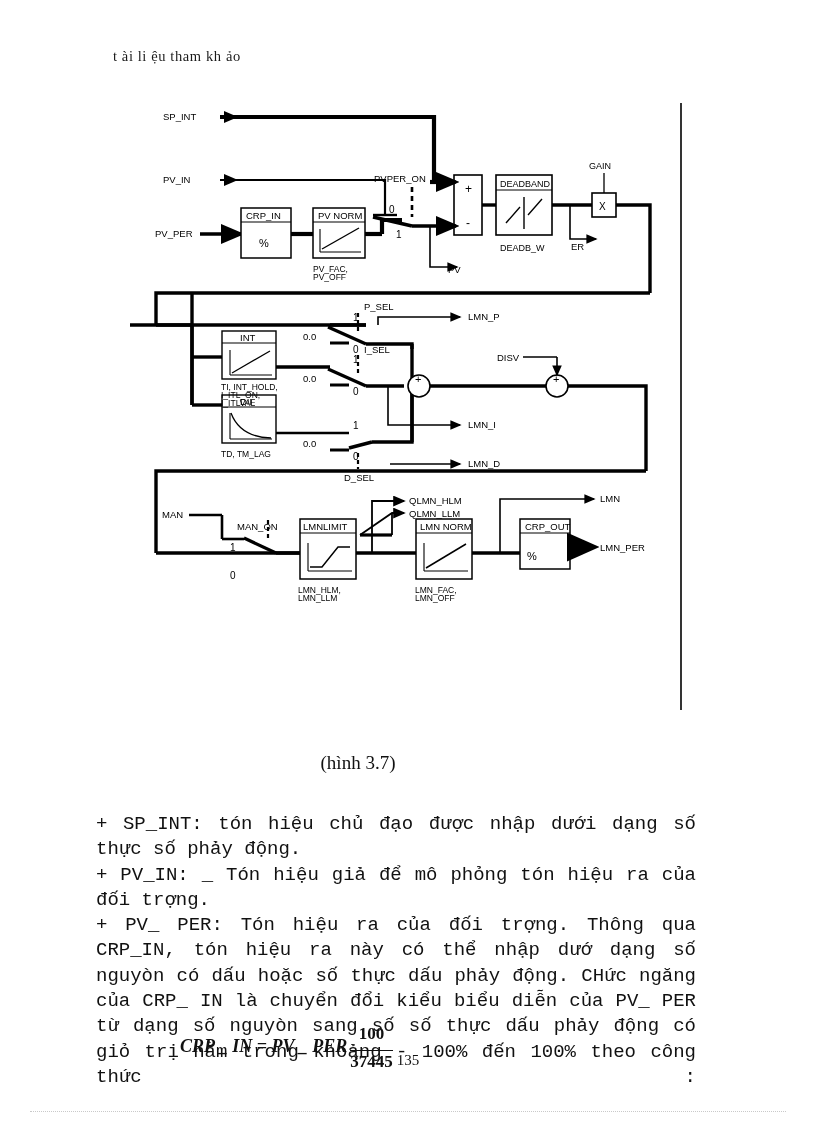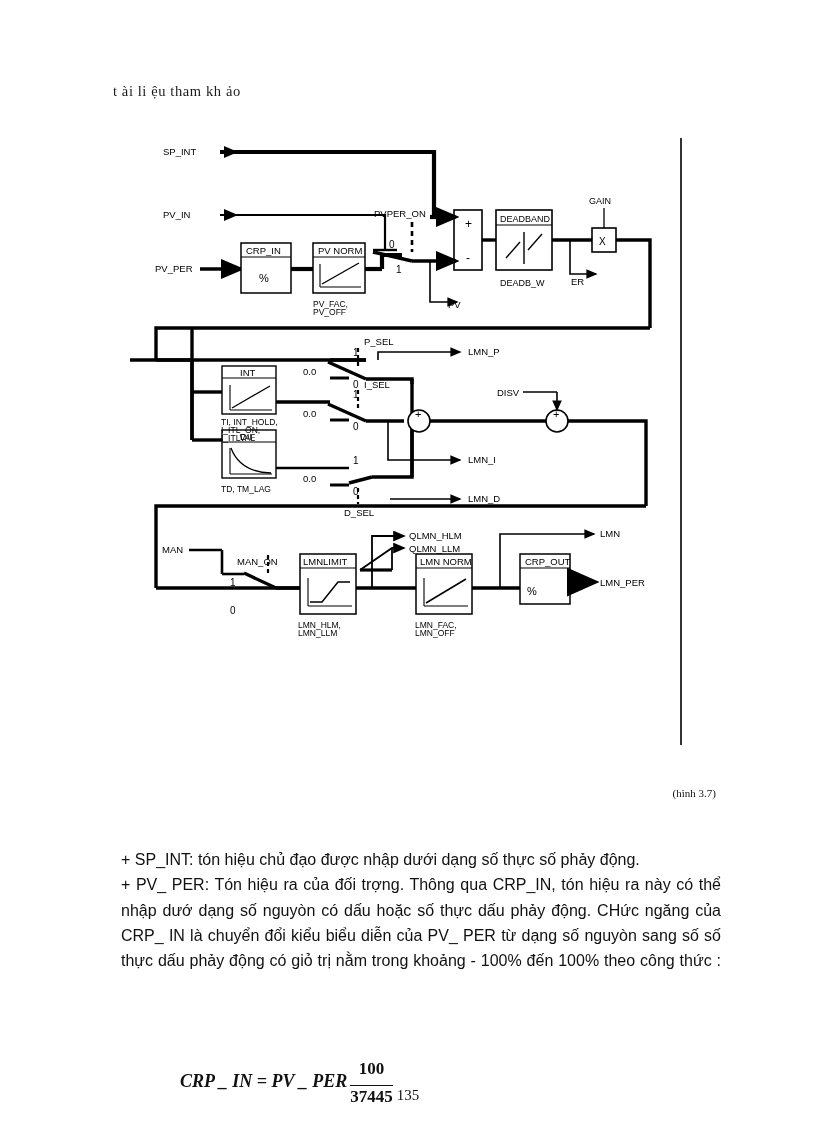--- a/index.html
+++ b/index.html
@@ -1,45 +1,45 @@
 <!DOCTYPE html>
 <html><head>
 <meta charset="utf-8">
 <style>
   html, body { margin:0; padding:0; background:#ffffff; }
   body {
     width:816px; height:1123px; position:relative; overflow:hidden;
     font-family:"Liberation Serif", serif; color:#111;
   }
-  .page { position:absolute; inset:0;margin-top:35px; }
+  .page { position:absolute; inset:0; }
 
   .hdr {
     position:absolute; left:113px; top:48px;
     font-family:"Liberation Serif", serif;
     font-size:14.5px; letter-spacing:.6px; color:#1a1a1a;
   }
 
   
   .diagram { position:absolute; left:0px; top:95px; width:816px; height:630px; }
   .diagram svg { display:block; }
 
   
   .caption {
-    position:absolute; left:0; top:752px; width:716px; text-align:right;
-    font-size:11px; font-family:"Liberation Serif", serif;
+    position:absolute; left:0; top:752px; width:716px; text-align:center;
+    font-size:19px; font-family:"Liberation Serif", serif;
   }
   .bullet {
     position:absolute; left:140px; top:789px;
     font-size:15.5px; font-style:italic; font-family:"Liberation Serif", serif;
   }
   .bullet .dash { display:inline-block; width:26px; font-style:normal; }
   .body {
-    position:absolute; left:121px; top:812px; width:600px;
-    font-size:16px; line-height:25.3px; text-align:justify;
-    font-family:Liberation Sans, sans-serif;
+    position:absolute; left:96px; top:812px; width:600px;
+    font-size:19px; line-height:25.3px; text-align:justify;
+    font-family:Liberation Mono, monospace;
   }
   .body p { margin:0; }
   .body .just { text-align:justify; text-align-last:justify; }
 
   .formula {
     position:absolute; left:180px; top:1024px;
     font-family:"Liberation Serif", serif; font-weight:bold; font-style:italic;
     font-size:18px;
   }
   .frac { display:inline-block; vertical-align:middle; text-align:center; margin-left:3px; }
@@ -288,20 +288,21 @@
       <text x="600" y="456">LMN_PER</text>
     </g>
   </svg>
   </div>
 
   <div class="caption">(hình  3.7)</div>
 
 
   <div class="body">
     <p>+ SP_INT: tón hiệu  chủ đạo được nhập dưới dạng số thực số phảy động.</p>
+    <p>+ PV_IN:  _ Tón hiệu  giả  để mô phỏng tón hiệu ra của đối trợng.</p>
     <p class="just">+ PV_ PER: Tón hiệu  ra của đối trợng. Thông qua CRP_IN, tón hiệu  ra này có thể nhập dướ dạng số nguyòn  có dấu hoặc số thực dấu phảy động. CHức ngăng  của CRP_ IN  là  chuyển  đổi kiểu  biểu  diễn  của PV_ PER  từ dạng số nguyòn  sang số số thực dấu phảy động có giỏ trị nằm trong khoảng - 100% đến 100% theo công thức :</p>
   </div>
 
   <div class="formula">
     <span>CRP _ IN</span>
     <span>=</span>
     <span>PV _ PER</span><span class="frac"><span class="num">100</span><span class="den">37445</span></span>
   </div>
 
   <div class="pageno">135</div>

